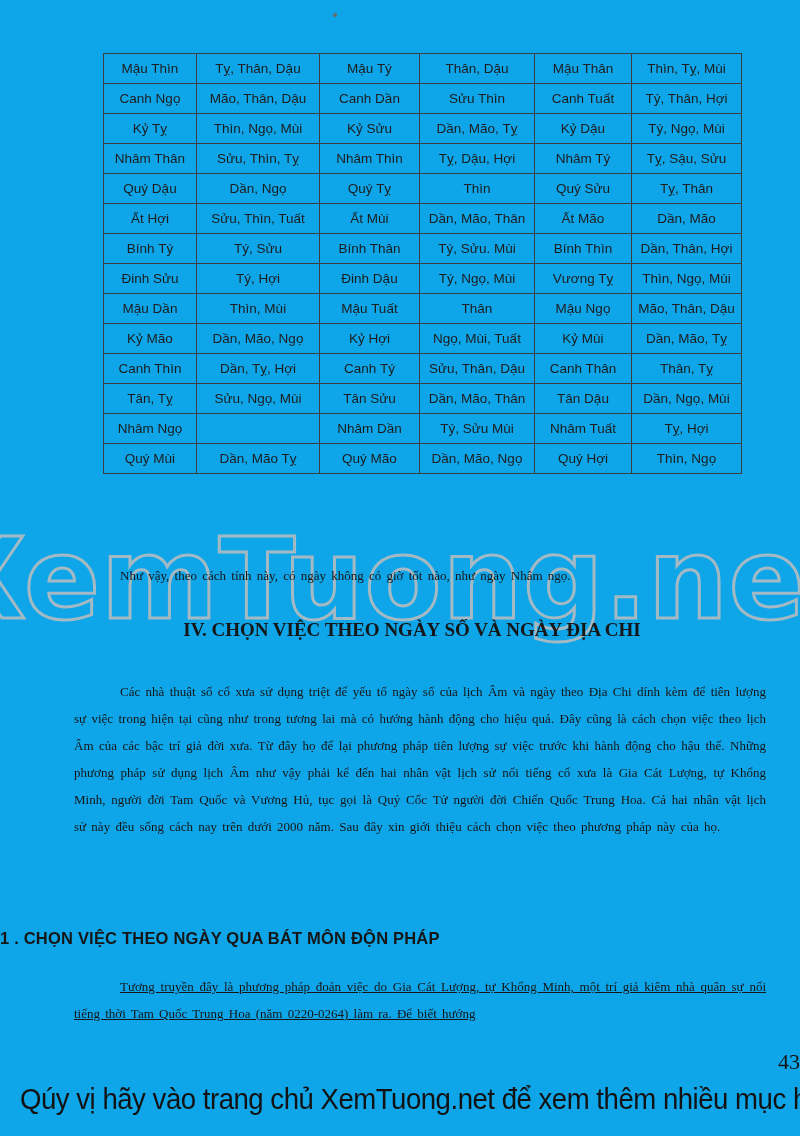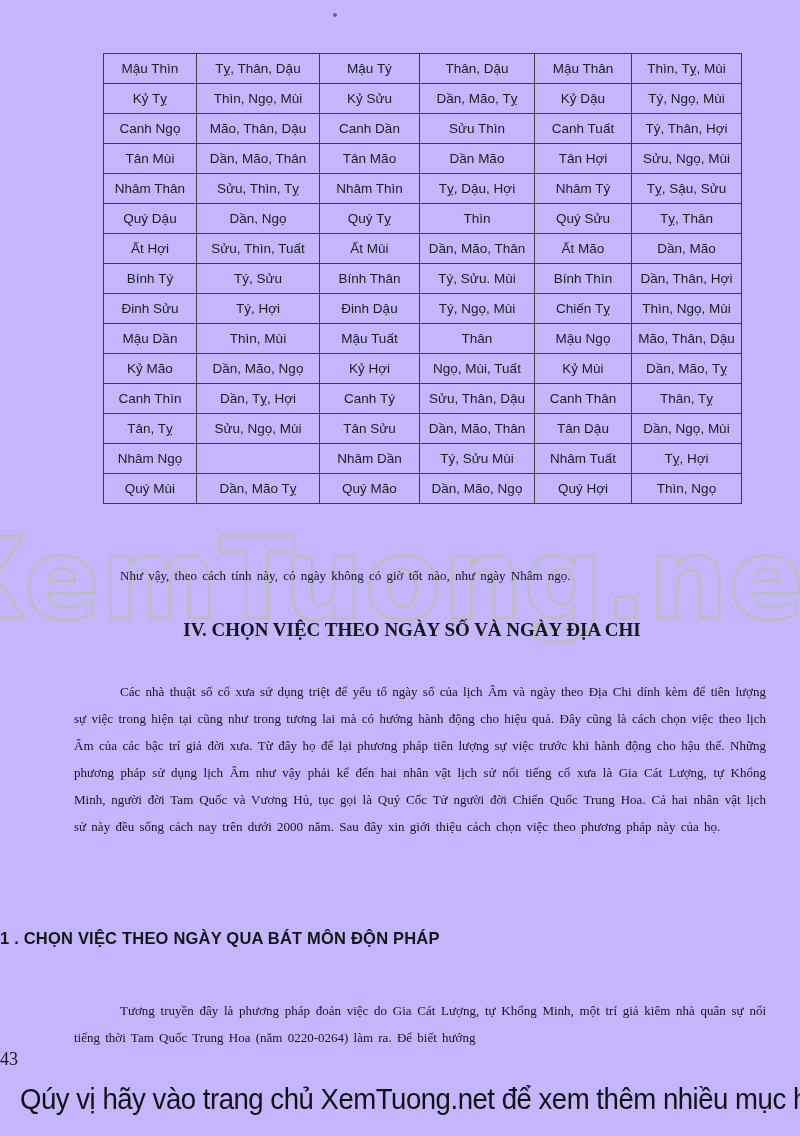--- a/index.html
+++ b/index.html
@@ -1,20 +1,20 @@
 <!DOCTYPE html>
 <html><head>
 <meta charset="utf-8">
 <style>
   html, body { margin: 0; padding: 0; background: #ffffff; }
   .page {
     position: relative;
     width: 800px;
     height: 1136px;
-    background: #c4b5fd;
+    background: #0ea5e9;
     overflow: hidden;
     font-family: "Liberation Serif", serif;
     color: #161616;
   }
   .artifact-dot {
     position: absolute;
     left: 333px; top: 13px;
     width: 4px; height: 4px;
     background: #6a6a6a;
     border-radius: 50%;
@@ -64,21 +64,21 @@
     width: 692px;
     margin: 16px;
     font-size: 13px;
     line-height: 27px;
     text-align: justify;
     word-spacing: 2px;
     z-index: 2;
   }
   .para-intro { top: 546px; text-indent: 46px; }
   .para-iv    { top: 662px; text-indent: 46px; }
-  .para-1     { top: 981px; text-indent: 46px; }
+  .para-1     { top: 957px; text-indent: 46px; text-decoration: underline; }
   .heading-iv {
     position: absolute;
     left: 0; top: 607px;
     width: 100%;
     margin: 12px;
     text-align: center;
     font-family: "Liberation Serif", serif;
     font-weight: bold;
     font-size: 19px;
     z-index: 2;
@@ -91,22 +91,22 @@
     font-family: "Liberation Sans", sans-serif;
     font-weight: bold;
     font-size: 16.5px;
     letter-spacing: 0.2px;
     z-index: 2;
   }
   .page-number {
     position: absolute;
     left: 0; top: 1049px;
     width: 100%;
-    text-align: left;
-    font-size: 18px;
+    text-align: right;
+    font-size: 22px;
     z-index: 2;
   }
   .footer {
     position: absolute;
     left: 0; top: 1083px;
     width: 100%;
     text-align: center;
     font-family: "Liberation Sans", sans-serif;
     font-size: 29px;
     letter-spacing: -0.5px;
@@ -136,44 +136,36 @@
     <tbody>
         <tr>
           <td>Mậu Thìn</td>
           <td>Tỵ, Thân, Dậu</td>
           <td>Mậu Tý</td>
           <td>Thân, Dậu</td>
           <td>Mậu Thân</td>
           <td>Thìn, Tỵ, Mùi</td>
         </tr>
         <tr>
+          <td>Canh Ngọ</td>
+          <td>Mão, Thân, Dậu</td>
+          <td>Canh Dần</td>
+          <td>Sửu Thìn</td>
+          <td>Canh Tuất</td>
+          <td>Tý, Thân, Hợi</td>
+        </tr>
+        <tr>
           <td>Kỷ Tỵ</td>
           <td>Thìn, Ngọ, Mùi</td>
           <td>Kỷ Sửu</td>
           <td>Dần, Mão, Tỵ</td>
           <td>Kỷ Dậu</td>
           <td>Tý, Ngọ, Mùi</td>
         </tr>
         <tr>
-          <td>Canh Ngọ</td>
-          <td>Mão, Thân, Dậu</td>
-          <td>Canh Dần</td>
-          <td>Sửu Thìn</td>
-          <td>Canh Tuất</td>
-          <td>Tý, Thân, Hợi</td>
-        </tr>
-        <tr>
-          <td>Tân Mùi</td>
-          <td>Dần, Mão, Thân</td>
-          <td>Tân Mão</td>
-          <td>Dần Mão</td>
-          <td>Tân Hợi</td>
-          <td>Sửu, Ngọ, Mùi</td>
-        </tr>
-        <tr>
           <td>Nhâm Thân</td>
           <td>Sửu, Thìn, Tỵ</td>
           <td>Nhâm Thìn</td>
           <td>Tỵ, Dậu, Hợi</td>
           <td>Nhâm Tý</td>
           <td>Tỵ, Sậu, Sửu</td>
         </tr>
         <tr>
           <td>Quý Dậu</td>
           <td>Dần, Ngọ</td>
@@ -196,21 +188,21 @@
           <td>Bính Thân</td>
           <td>Tý, Sửu. Mùi</td>
           <td>Bính Thìn</td>
           <td>Dần, Thân, Hợi</td>
         </tr>
         <tr>
           <td>Đinh Sửu</td>
           <td>Tý, Hợi</td>
           <td>Đinh Dậu</td>
           <td>Tý, Ngọ, Mùi</td>
-          <td>Chiến Tỵ</td>
+          <td>Vương Tỵ</td>
           <td>Thìn, Ngọ, Mùi</td>
         </tr>
         <tr>
           <td>Mậu Dần</td>
           <td>Thìn, Mùi</td>
           <td>Mậu Tuất</td>
           <td>Thân</td>
           <td>Mậu Ngọ</td>
           <td>Mão, Thân, Dậu</td>
         </tr>

